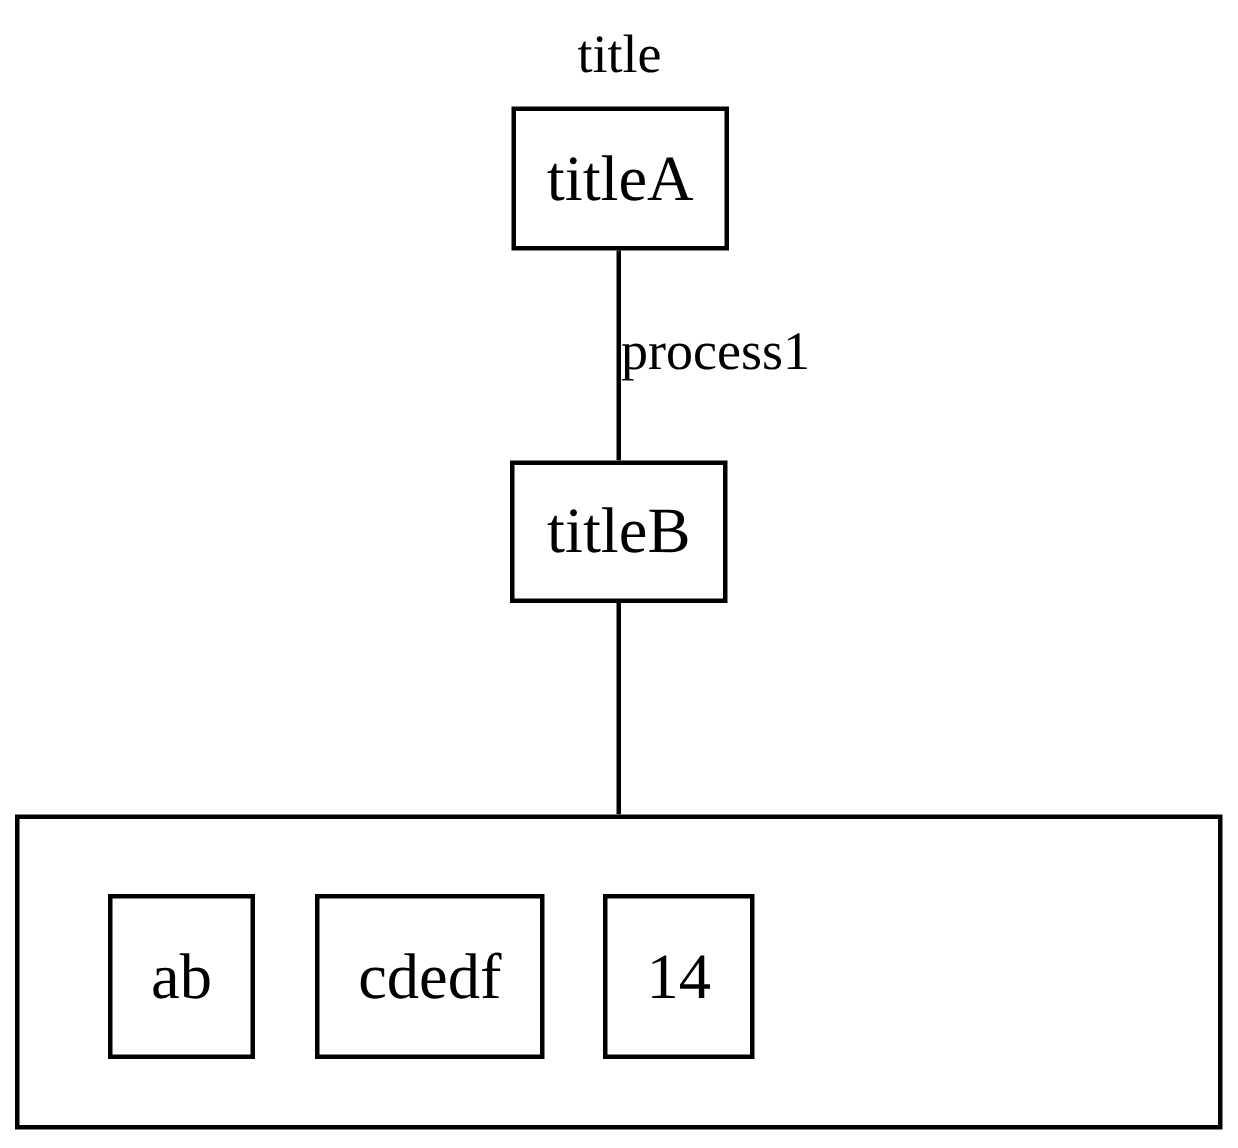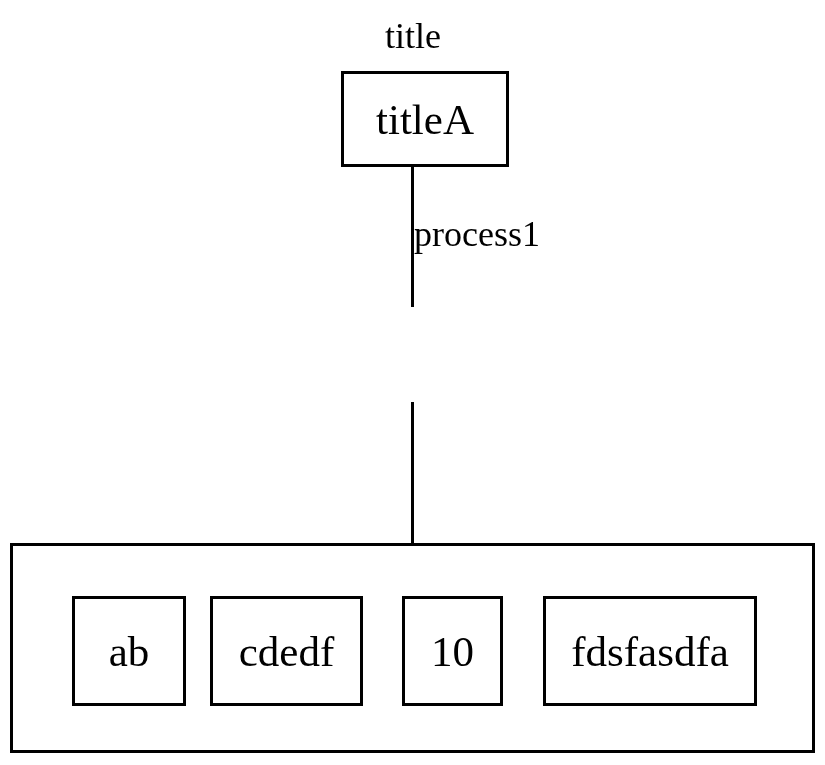--- a/index.html
+++ b/index.html
@@ -37,21 +37,21 @@
     position: absolute;
     border: 3px solid #000000;
     background: #ffffff;
     display: flex;
     align-items: center;
     justify-content: center;
     font-size: 43px;
     line-height: 1;
     color: #000000;
   }
-  .node-a { left: 341px; top: 71px;  width: 168px; height: 96px; }
+  .node-a { left: 341px; top: 71px;  width: 145px; height: 96px; }
   .node-b { left: 340px; top: 307px; width: 145px; height: 95px; }
 
   .edge-line {
     position: absolute;
     width: 3px;
     background: #000000;
   }
   .edge-line-1 { left: 411px; top: 167px; height: 140px; }
   .edge-line-2 { left: 411px; top: 402px; height: 141px; }
 
@@ -81,52 +81,52 @@
     height: 110px;
     border: 3px solid #000000;
     background: #ffffff;
     display: flex;
     align-items: center;
     justify-content: center;
     font-size: 43px;
     line-height: 1;
     color: #000000;
   }
-  .child-1 { left: 59px;  width: 114px; align-items: center;  }
+  .child-1 { left: 59px;  width: 98px; align-items: center;  }
   .child-2 { left: 197px; width: 153px; align-items: center; }
   .child-3 { left: 389px; width: 101px; }
   .child-4 { left: 530px; width: 214px; }
 </style>
 </head>
 <body>
 
 <div class="canvas">
 
   <div class="diagram-title">title</div>
 
   <div class="node node-a">
     <span>titleA</span>
   </div>
 
   <div class="edge-line edge-line-1"></div>
 
   <div class="edge-label edge-label-1">process1</div>
 
+  <div class="node node-b">
+    <span>titleB</span>
+  </div>
 
   <div class="edge-line edge-line-2"></div>
 
 
   <div class="container-box">
     <div class="child-box child-1">
       <span>ab</span>
     </div>
     <div class="child-box child-2">
       <span>cdedf</span>
     </div>
     <div class="child-box child-3">
-      <span>10</span>
-    </div>
-    <div class="child-box child-4">
-      <span>fdsfasdfa</span>
+      <span>14</span>
     </div>
   </div>
 
 </div>
 
 </body></html>

